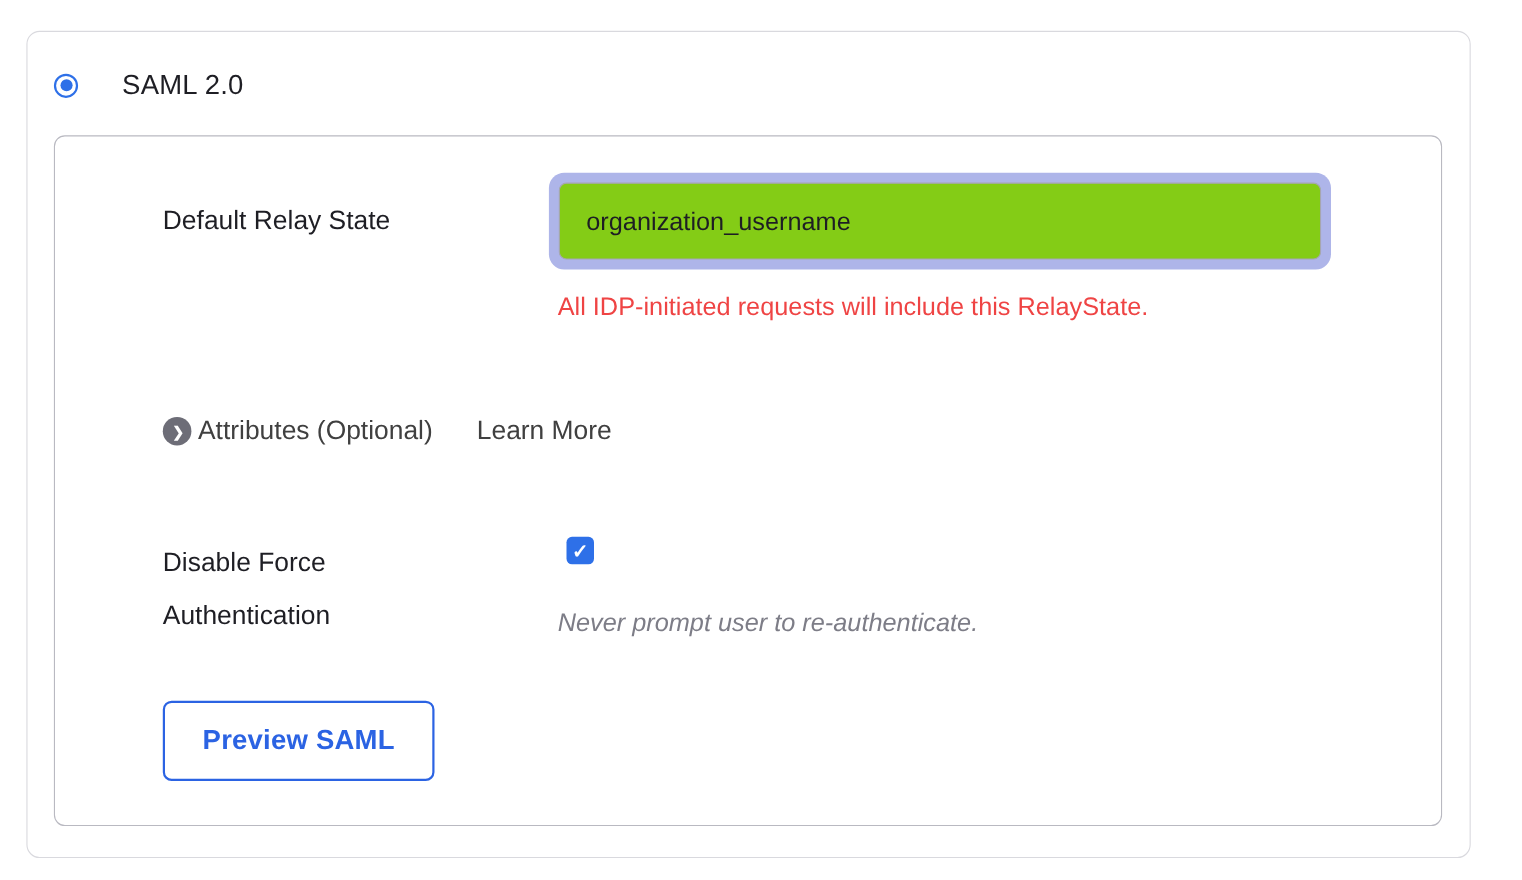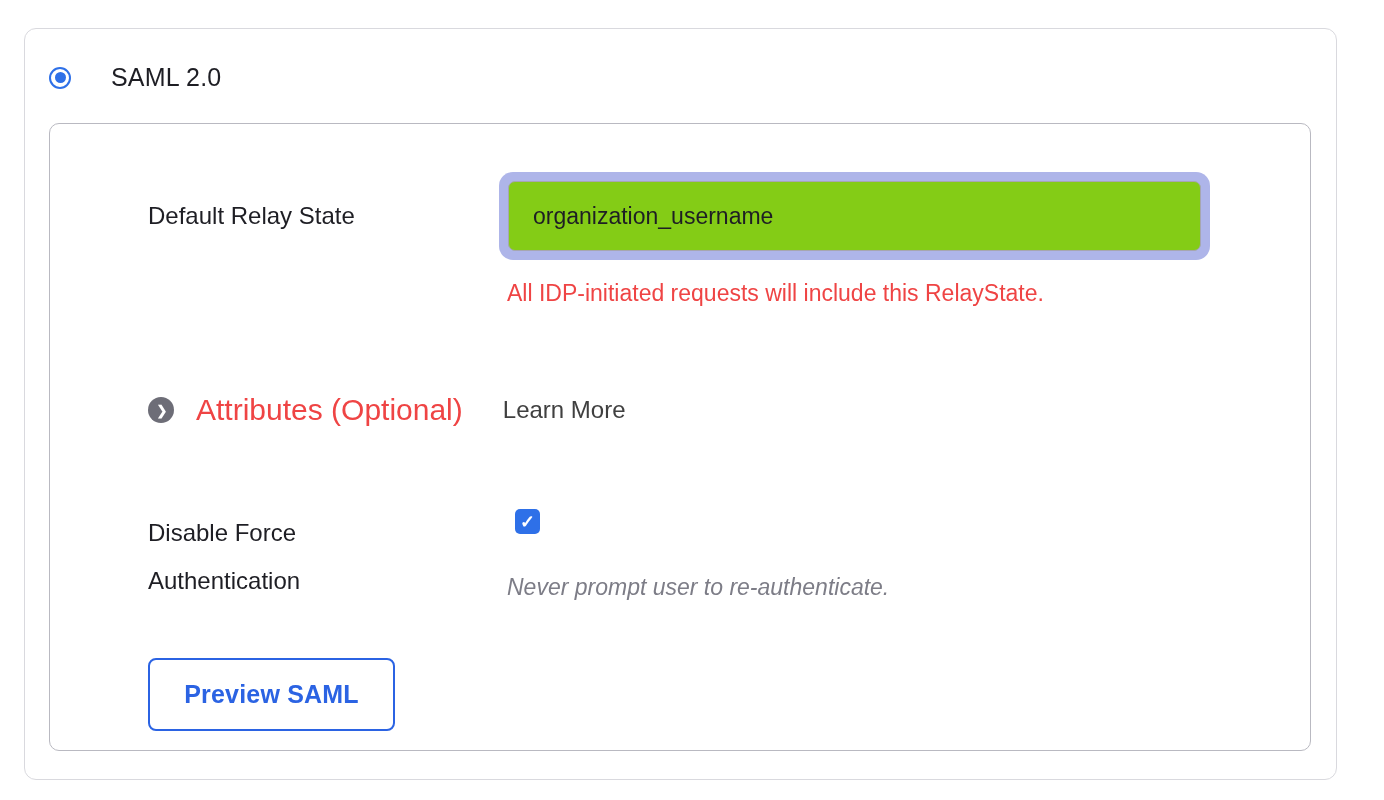--- a/index.html
+++ b/index.html
@@ -50,21 +50,21 @@
   }
 
   
   .panel {
     margin: 31px 24px 0 24px;
     width: 1262px;
     height: 628px;
     border: 1.5px solid #b9b9c1;
     border-radius: 10px;
     background: #ffffff;
-    padding: 48px 0 0 98px;
+    padding: 33px 0 0 98px;
   }
 
   .field-row { display: flex; }
   .label-col {
     width: 351px;
     flex: 0 0 351px;
     font-size: 24px;
     color: #1e1e24;
   }
   .relay-label { padding-top: 30px; }
@@ -108,23 +108,23 @@
     background: #6d6d77;
     color: #ffffff;
     display: flex; align-items: center; justify-content: center;
     font-size: 13px;
     font-weight: bold;
     padding-left: 2px;
     cursor: pointer;
     flex: 0 0 auto;
   }
   .attributes-label {
-    margin-left: 22px;
-    font-size: 30px;
-    color: #ef4444;
+    margin-left: 6px;
+    font-size: 24px;
+    color: #404040;
   }
   .learn-more-link {
     margin-left: 40px;
     font-size: 24px;
     color: #404040;
     text-decoration: none;
     cursor: pointer;
   }
 
   

